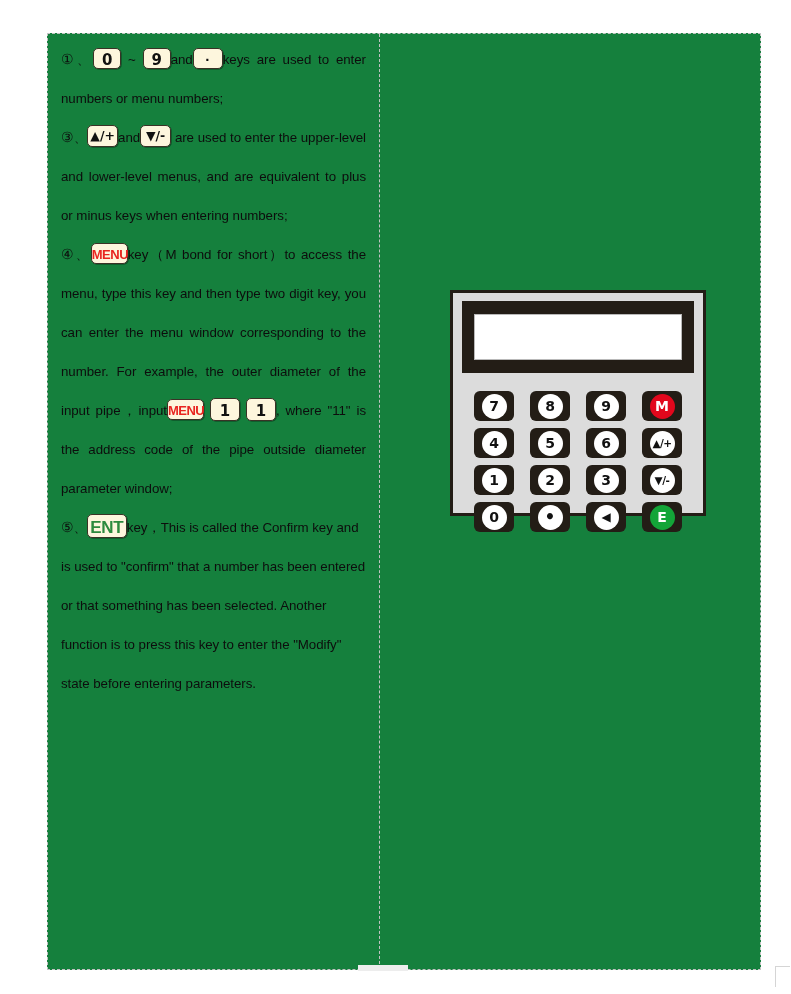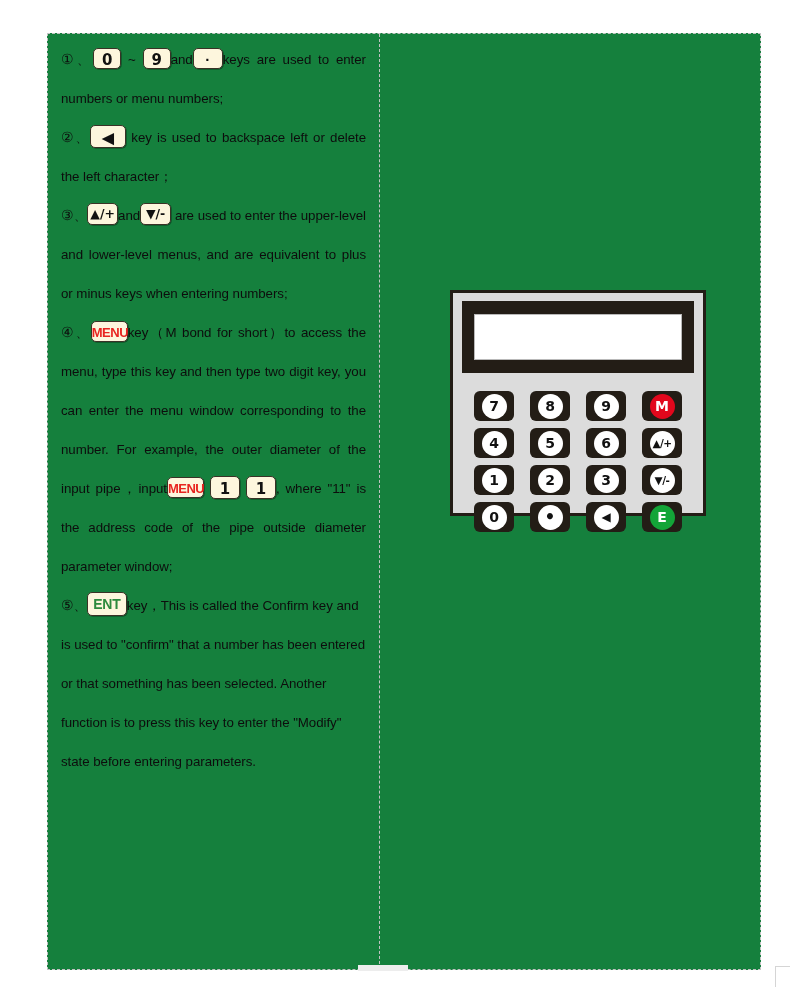--- a/index.html
+++ b/index.html
@@ -97,21 +97,21 @@
   }
   .keychip.menu {
     width: 37px; height: 21px;
     font-size: 13px;
     padding-top: 4px;
     color: #e8241f;
     letter-spacing: -0.5px;
   }
   .keychip.ent {
     width: 40px; height: 24px;
-    font-size: 14px;
+    font-size: 17px;
     padding-top: 4px;
     color: #2d8a3e;
     letter-spacing: -0.3px;
   }
   .keychip.num.wide {
     width: 30px; height: 23px;
     padding-top: 5px;
   }
 
   
@@ -213,21 +213,20 @@
   }
 </style>
 </head>
 <body>
 
 <div id="doc-table">
 
   <div id="text-cell">
 
   <p class="para"><span class="marker">①</span><span class="sep">、</span><span class="keychip num">0</span><span> ~ </span><span class="keychip num">9</span><span>and</span><span class="keychip dot">·</span><span>keys are used to enter numbers or menu numbers;</span></p>
-      <p class="para"><span class="marker">②</span><span class="sep">、</span><span class="keychip arrowleft">◀</span><span> key is used to backspace left or delete the left character；</span></p>
       <p class="para"><span class="marker">③</span><span class="sep">、</span><span class="keychip updown">▲/+</span><span>and</span><span class="keychip updown">▼/-</span><span> are used to enter the upper-level and lower-level menus, and are equivalent to plus or minus keys when entering numbers;</span></p>
       <p class="para"><span class="marker">④</span><span class="sep">、</span><span class="keychip menu">MENU</span><span>key（M bond for short）to access the menu, type this key and then type two digit key, you can enter the menu window corresponding to the number. For example, the outer diameter of the input pipe，input</span><span class="keychip menu">MENU</span><span> </span><span class="keychip num wide">1</span><span> </span><span class="keychip num wide">1</span><span>, where "11" is the address code of the pipe outside diameter parameter window;</span></p>
       <p class="para last"><span class="marker">⑤</span><span class="sep">、</span><span class="keychip ent">ENT</span><span>key，This is called the Confirm key and is used to "confirm" that a number has been entered or that something has been selected. Another function is to press this key to enter the "Modify" state before entering parameters.</span></p>
     </div>
 
   <div id="figure-cell">
     <div id="device">
       <div id="device-inner">
 
         <div id="screen-bezel">

